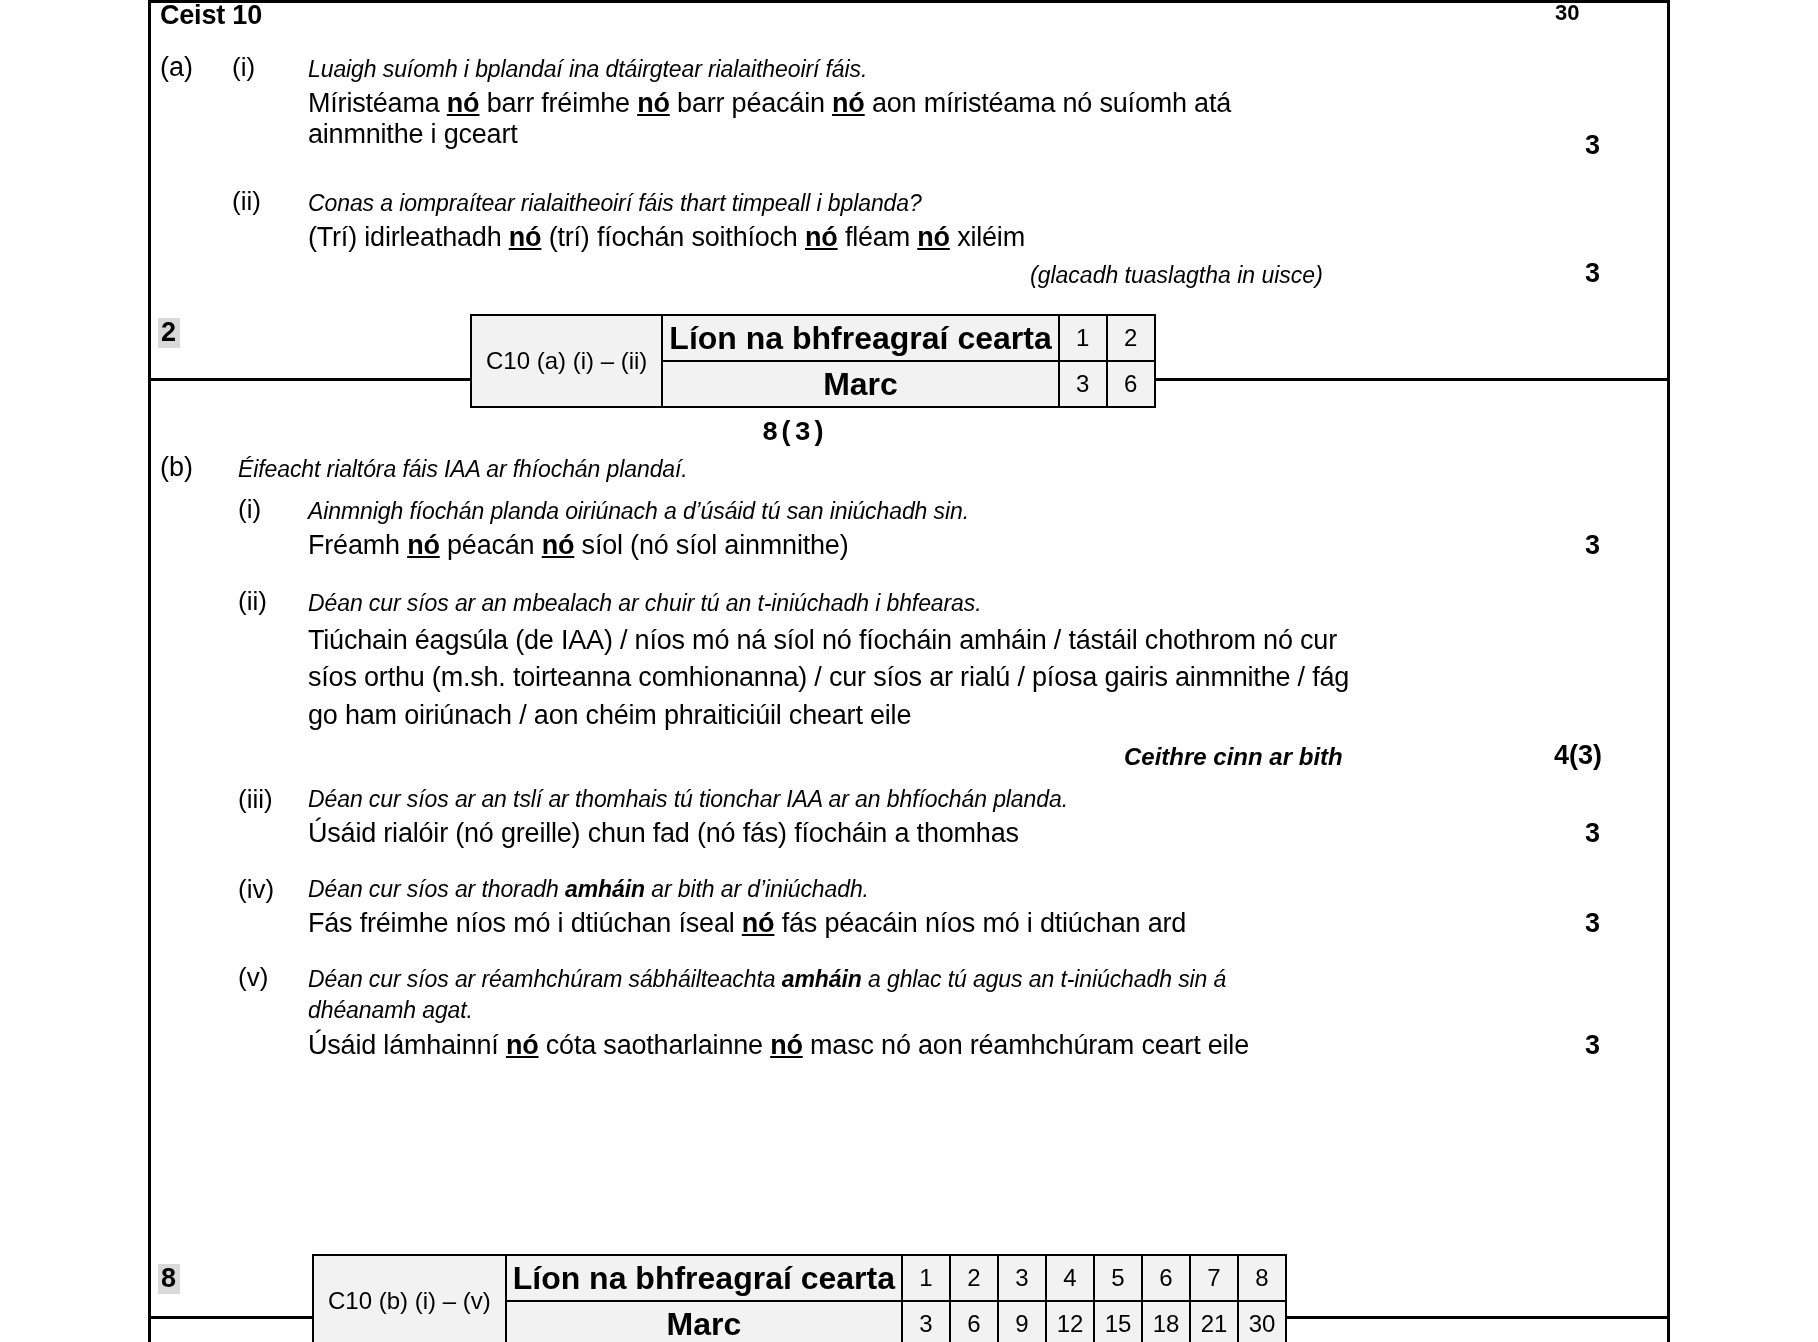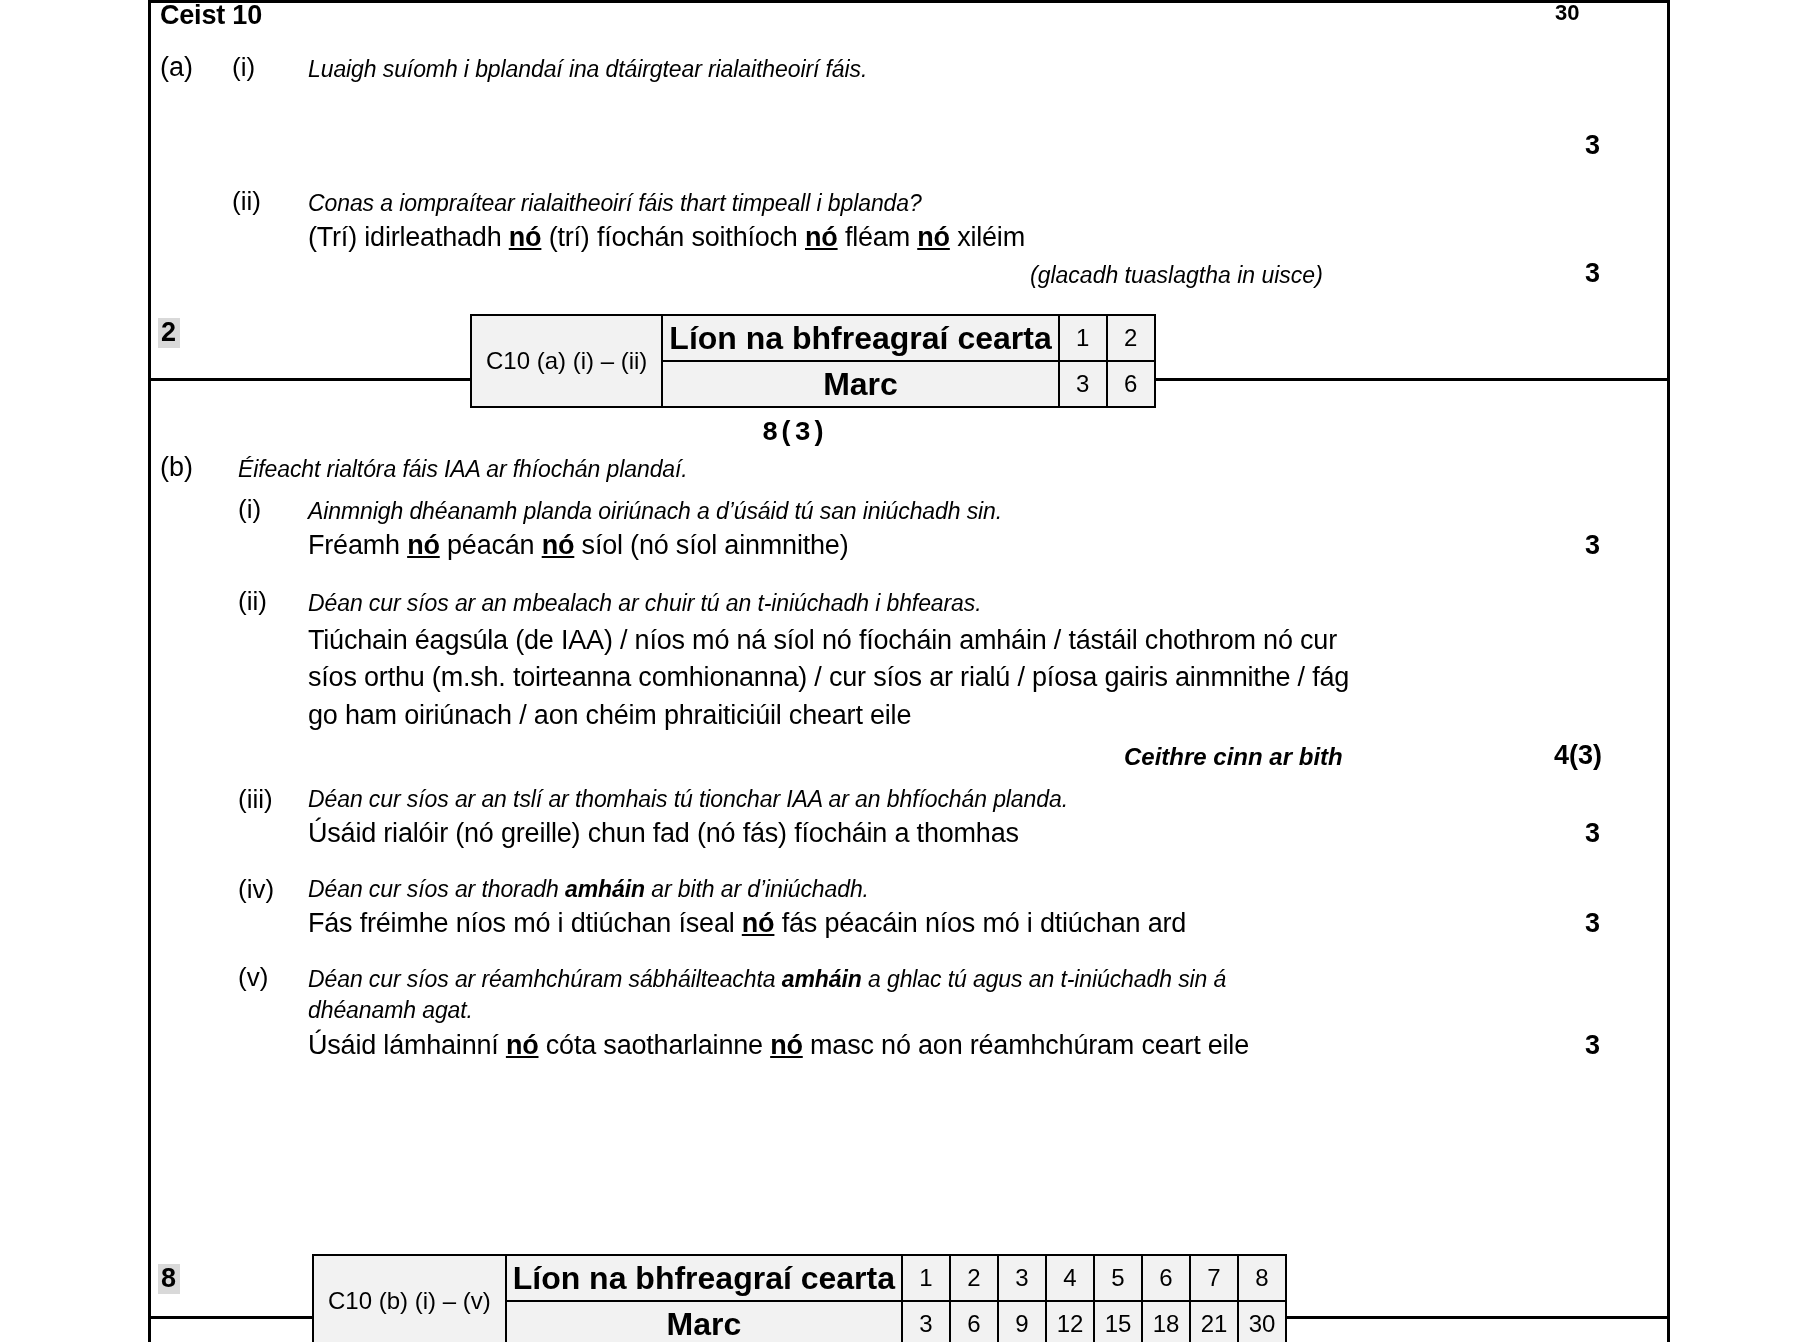--- a/index.html
+++ b/index.html
@@ -153,20 +153,23 @@
   <div class="divider-mid"></div>
   <div class="divider-bot"></div>
 
   <div class="abs q-title">Ceist 10</div>
   <div class="abs q-marks">30</div>
 
   <div class="abs label-a">(a)</div>
 
   <div class="abs roman" style="left:232px; top:52px;">(i)</div>
   <div class="abs prompt" style="left:308px; top:56px;">Luaigh suíomh i bplandaí ina dtáirgtear rialaitheoirí fáis.</div>
+  <div class="abs answer" style="left:308px; top:88px; width:1010px;">
+    Míristéama <u>nó</u> barr fréimhe <u>nó</u> barr péacáin <u>nó</u> aon míristéama nó suíomh atá ainmnithe i gceart
+  </div>
   <div class="abs mark" style="left:1560px; top:130px; width:40px;">3</div>
 
   <div class="abs roman" style="left:232px; top:186px;">(ii)</div>
   <div class="abs answer" style="left:308px; top:222px; width:1050px;">
     (Trí) idirleathadh <u>nó</u> (trí) fíochán soithíoch <u>nó</u> fléam <u>nó</u> xiléim
   </div>
   <div class="abs prompt" style="left:308px; top:190px;">Conas a iompraítear rialaitheoirí fáis thart timpeall i bplanda?</div>
   <div class="abs note" style="left:1030px; top:262px;">(glacadh tuaslagtha in uisce)</div>
   <div class="abs mark" style="left:1560px; top:258px; width:40px;">3</div>
 
@@ -187,21 +190,21 @@
     </tr>
   </tbody>
     </table>
 
   <div class="abs bold-center" style="left:762px; top:418px;font-family:Liberation Mono, monospace;">8(3)</div>
 
   <div class="abs label-b">(b)</div>
   <div class="abs prompt" style="left:238px; top:456px;">Éifeacht rialtóra fáis IAA ar fhíochán plandaí.</div>
 
   <div class="abs roman" style="left:238px; top:494px;">(i)</div>
-  <div class="abs prompt" style="left:308px; top:498px;">Ainmnigh dhéanamh planda oiriúnach a d’úsáid tú san iniúchadh sin.</div>
+  <div class="abs prompt" style="left:308px; top:498px;">Ainmnigh fíochán planda oiriúnach a d’úsáid tú san iniúchadh sin.</div>
   <div class="abs answer" style="left:308px; top:530px;">
     Fréamh <u>nó</u> péacán <u>nó</u> síol (nó síol ainmnithe)
   </div>
   <div class="abs mark" style="left:1560px; top:530px; width:40px;">3</div>
 
   <div class="abs roman" style="left:238px; top:586px;">(ii)</div>
   <div class="abs prompt" style="left:308px; top:590px;">Déan cur síos ar an mbealach ar chuir tú an t-iniúchadh i bhfearas.</div>
   <div class="abs answer" style="left:308px; top:622px; width:1050px; line-height:1.38;">Tiúchain éagsúla (de IAA) / níos mó ná síol nó fíocháin amháin / tástáil chothrom nó cur síos orthu (m.sh. toirteanna comhionanna) / cur síos ar rialú / píosa gairis ainmnithe / fág go ham oiriúnach / aon chéim phraiticiúil cheart eile</div>
   <div class="abs" style="left:1124px; top:743px; font-size:24px; font-weight:bold; font-style:italic;">Ceithre cinn ar bith</div>
   <div class="abs mark" style="left:1512px; top:740px; width:90px;">4(3)</div>

